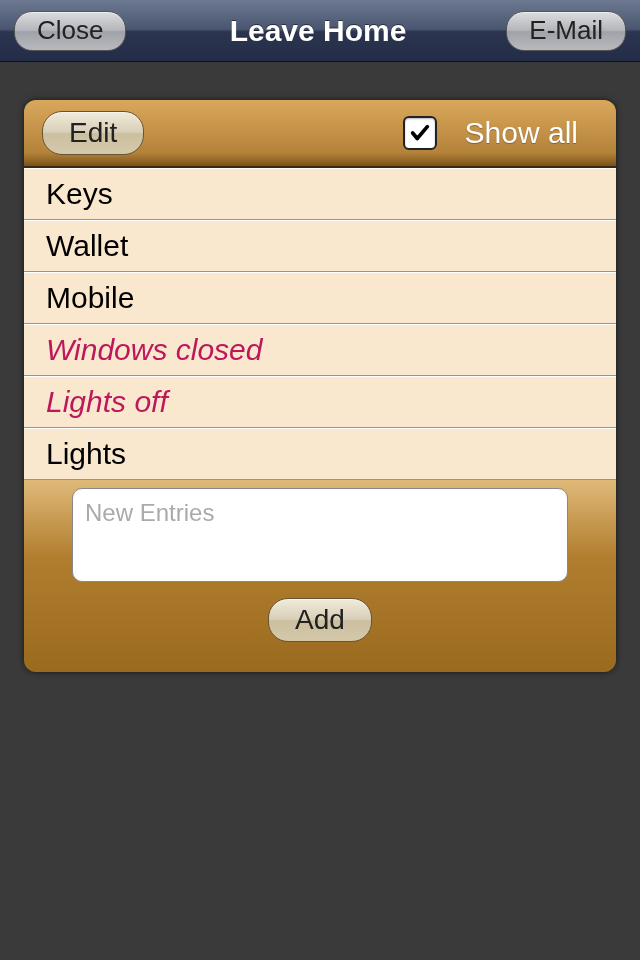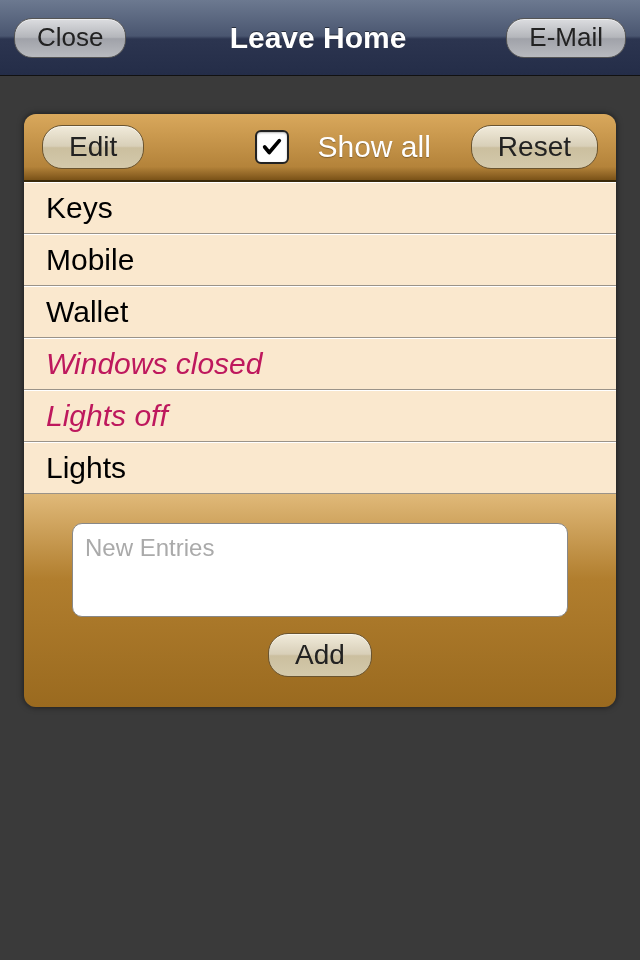--- a/index.html
+++ b/index.html
@@ -2,21 +2,21 @@
 <html><head>
   <meta charset="utf-8">
   <style>
     * { box-sizing: border-box; margin: 0; padding: 0; }
     html, body { width: 640px; height: 960px; overflow: hidden; }
     body {
       font-family: "Helvetica Neue", Helvetica, Arial, sans-serif;
       background: #3a3a3a;
     }
     .nav-bar {
-      height: 76px;
+      height: 62px;
       background: linear-gradient(to bottom, #6c7990 0%, #4a5670 48%, #2c3550 52%, #242d48 100%);
       border-bottom: 1px solid #111;
       display: flex;
       align-items: center;
       justify-content: space-between;
       padding: 0 14px;
     }
     .nav-title {
       color: #fff;
       font-size: 30px;
@@ -99,21 +99,21 @@
       background: #fae8ce;
       border-bottom: 1px solid #9a9389;
       border-top: 1px solid #fff;
       padding: 8px 22px;
       font-size: 30px;
       color: #000;
     }
     .list-item.dim { color: #be185d; font-style: italic; }
     .bottom-section {
       background: linear-gradient(to bottom, #e0b979 0%, #b17e2e 40%, #9a6a1f 100%);
-      padding: 29px 48px 30px;
+      padding: 8px 48px 30px;
     }
     .new-entries {
       width: 100%;
       height: 94px;
       border: 1px solid #888;
       border-radius: 10px;
       background: #fff;
       padding: 10px 12px;
       font-size: 24px;
       color: #333;
@@ -136,26 +136,25 @@
   <div class="card">
     <div class="toolbar">
       <div class="tool-btn">Edit</div>
       <div class="toolbar-spacer"></div>
       <div class="checkbox">
         <svg class="checkmark" viewBox="0 0 24 24">
           <path d="M4 12 L9 18 L20 5" stroke="#000" stroke-width="4" fill="none" stroke-linecap="round" stroke-linejoin="round"></path>
         </svg>
       </div>
       <div class="show-all-label">Show all</div>
-      <div class="tool-btn">Reset</div>
     </div>
     <div class="list">
       <div class="list-item">Keys</div>
+      <div class="list-item">Wallet</div>
       <div class="list-item">Mobile</div>
-      <div class="list-item">Wallet</div>
       <div class="list-item dim">Windows closed</div>
       <div class="list-item dim">Lights off</div>
       <div class="list-item">Lights</div>
     </div>
     <div class="bottom-section">
       <textarea class="new-entries" placeholder="New Entries" style=""></textarea>
       <div class="add-row">
         <div class="tool-btn">Add</div>
       </div>
     </div>

